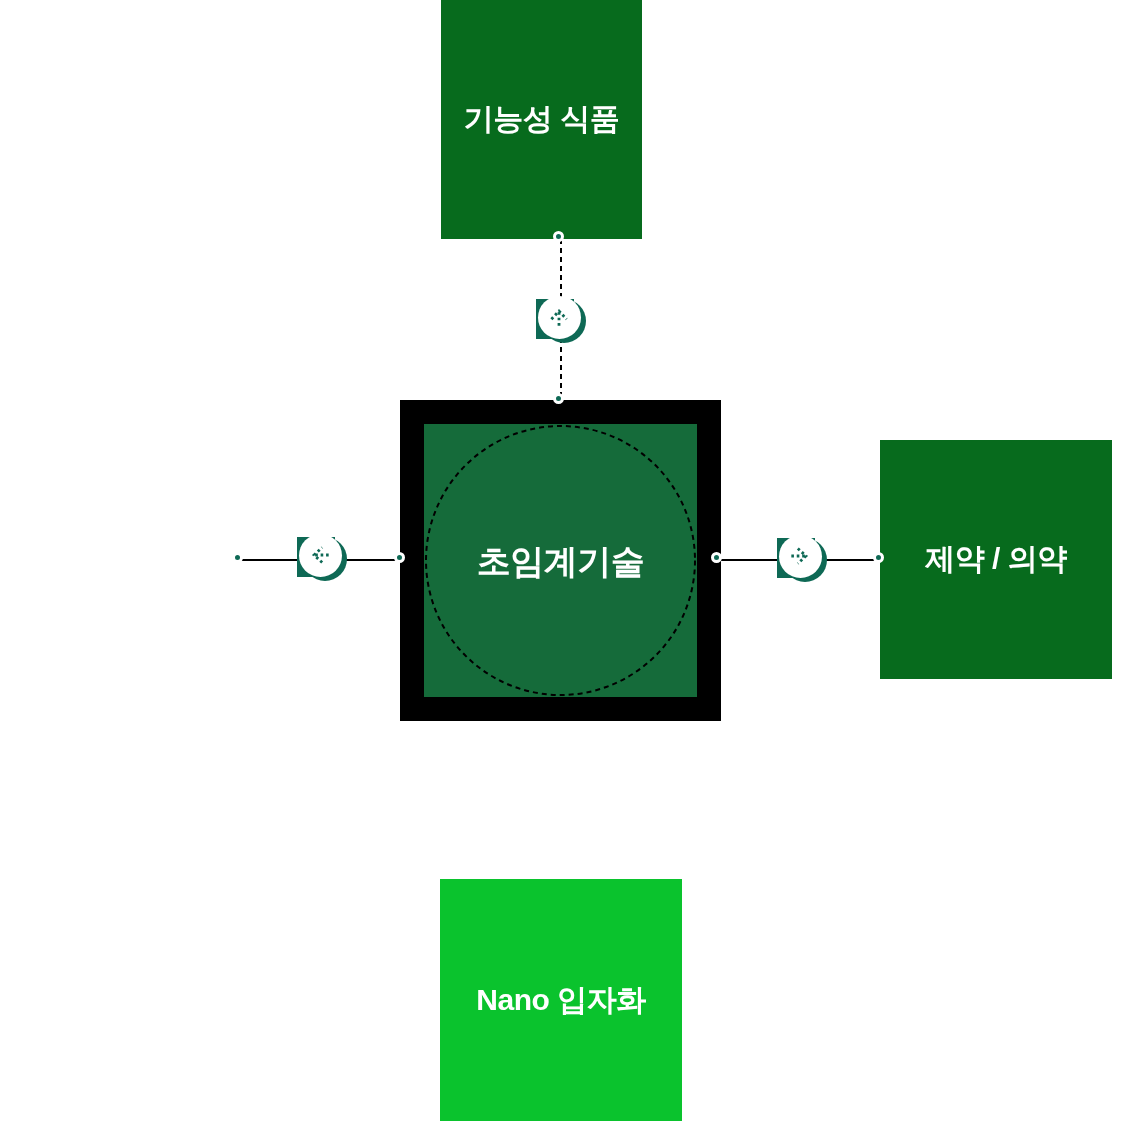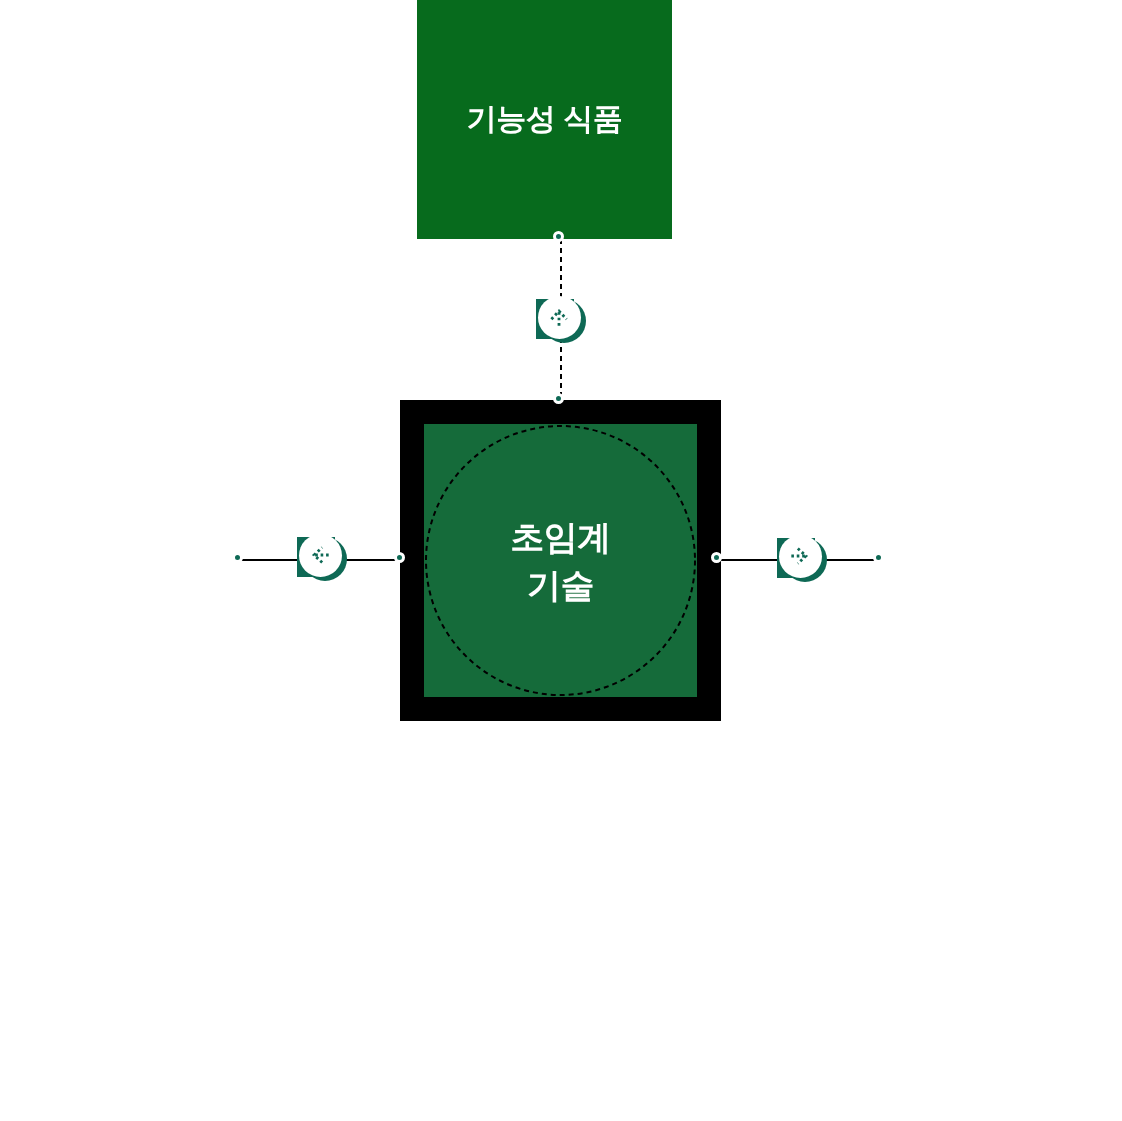--- a/index.html
+++ b/index.html
@@ -11,30 +11,30 @@
     --ink:#000000;
     --paper:#FFFFFF;
   }
   *{box-sizing:border-box;margin:0;padding:0;}
   body{background:var(--paper);font-family:"Liberation Sans","DejaVu Sans",sans-serif;}
   .canvas{position:relative;width:1122px;height:1121px;background:var(--paper);overflow:hidden;}
 
   
   .node{position:absolute;display:flex;align-items:center;justify-content:center;}
   .node-label{color:#fff;font-weight:800;font-size:30px;letter-spacing:-0.5px;white-space:nowrap;}
-  .node-top{left:417px;top:0;width:255px;height:239px;background:var(--dark-green);}
+  .node-top{left:441px;top:0;width:201px;height:239px;background:var(--dark-green);}
   .node-left{left:0;top:440px;width:241px;height:238px;background:var(--mid-green);}
   .node-right{left:880px;top:440px;width:232px;height:239px;background:var(--dark-green);}
   .node-bottom{left:440px;top:879px;width:242px;height:242px;background:var(--bright-green);}
 
   
   .center-frame{position:absolute;left:400px;top:400px;width:321px;height:321px;background:var(--ink);}
   .center-inner{position:absolute;left:24px;top:24px;right:24px;bottom:24px;background:var(--center-green);}
   .center-dashed{position:absolute;left:0;top:0;width:100%;height:100%;}
-  .center-text{position:absolute;left:0;top:0;width:100%;height:100%;display:flex;flex-direction:column;align-items:center;justify-content:center;gap:0;}
+  .center-text{position:absolute;left:0;top:0;width:100%;height:100%;display:flex;align-items:center;justify-content:center;gap:0;}
   .center-text span{display:block;color:#fff;font-weight:800;font-size:34px;line-height:48px;letter-spacing:-0.5px;text-align:center;}
 
   
   .line{position:absolute;z-index:1;}
   .line-v-dashed{left:560px;top:239px;width:2px;height:163px;
     background:repeating-linear-gradient(to bottom,var(--ink) 0 5px,transparent 5px 9px);}
   .line-h{top:559px;width:162px;height:1.5px;background:var(--ink);}
   .line-h-left{left:240px;}
   .line-h-right{left:719px;}
 
@@ -54,20 +54,26 @@
   .chip-top svg{transform:rotate(-90deg);}
   .chip-left svg{transform:rotate(180deg);}
 </style>
 </head>
 <body>
 
 <div class="canvas">
 
   <div class="node node-top">
     <span class="node-label">기능성 식품</span>
+  </div>
+  <div class="node node-right">
+    <span class="node-label">제약 / 의약</span>
+  </div>
+  <div class="node node-bottom">
+    <span class="node-label">Nano 입자화</span>
   </div>
 
   <div class="line line-v-dashed"></div>
   <div class="line line-h line-h-left"></div>
   <div class="line line-h line-h-right"></div>
 
   <div class="center-frame">
     <div class="center-inner">
       <svg class="center-dashed" viewBox="0 0 273 273" width="100%" height="100%">
         <circle cx="136.5" cy="136.5" r="134.5" fill="none" stroke="#000" stroke-width="2" stroke-dasharray="5 4"></circle>

